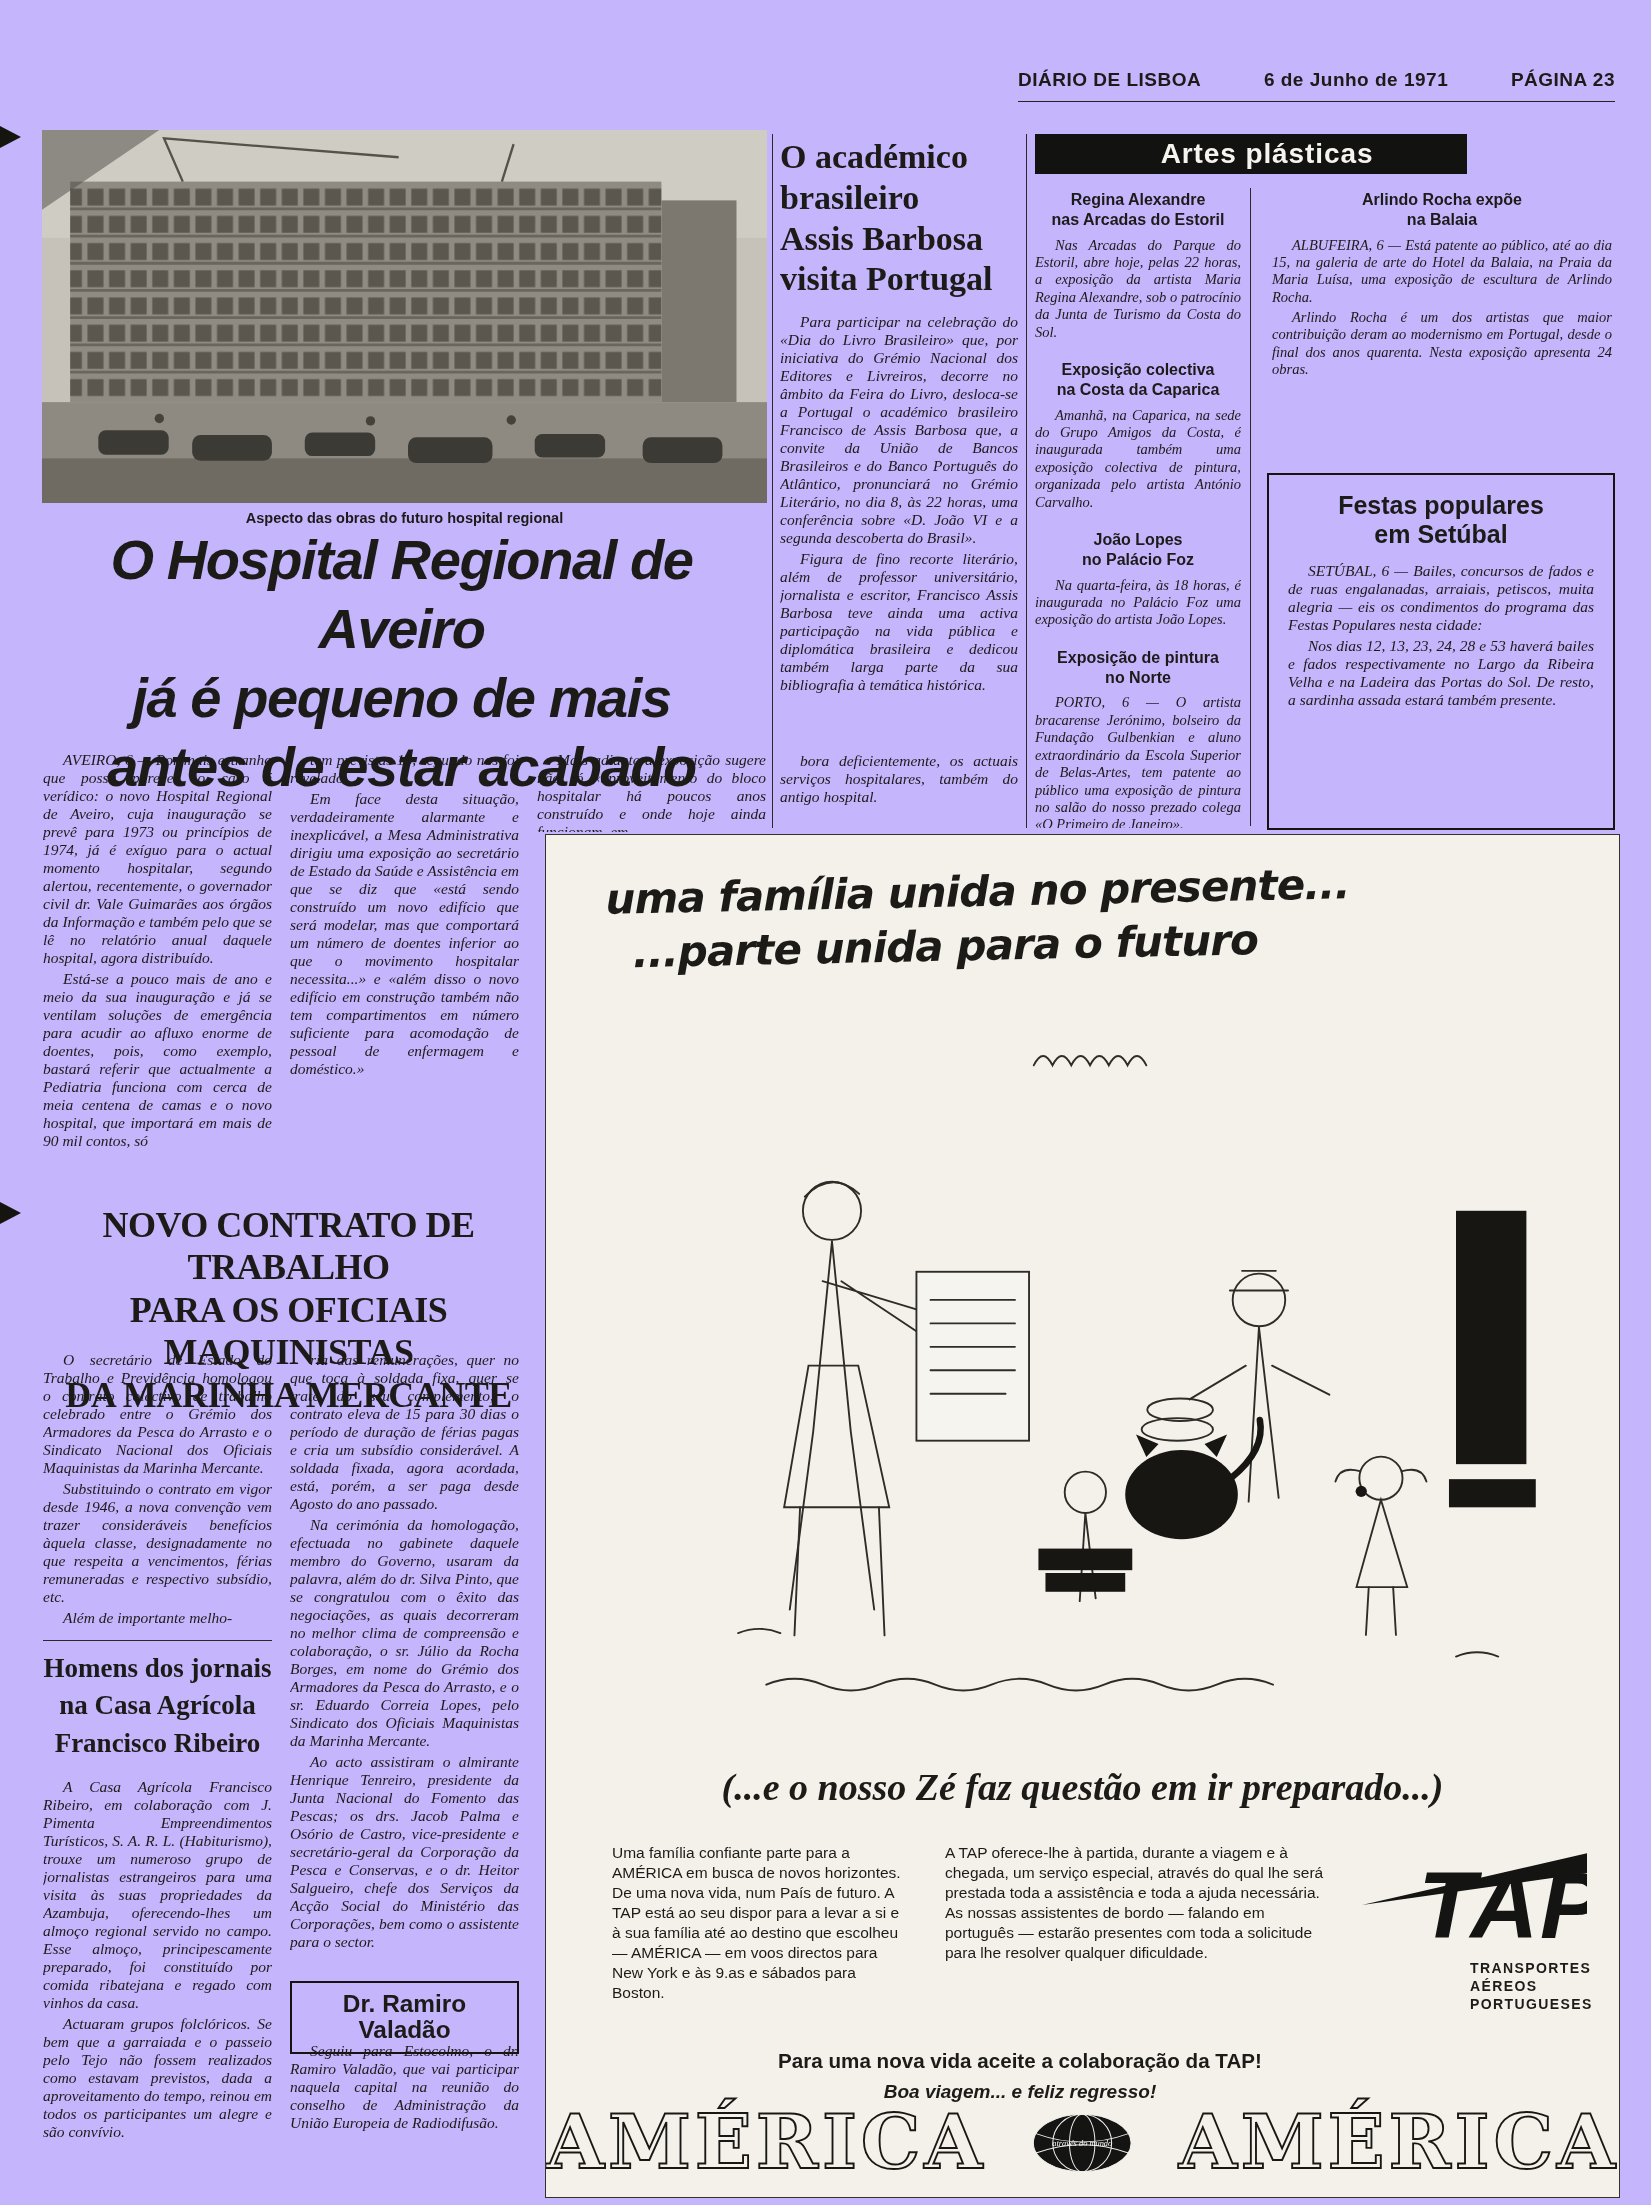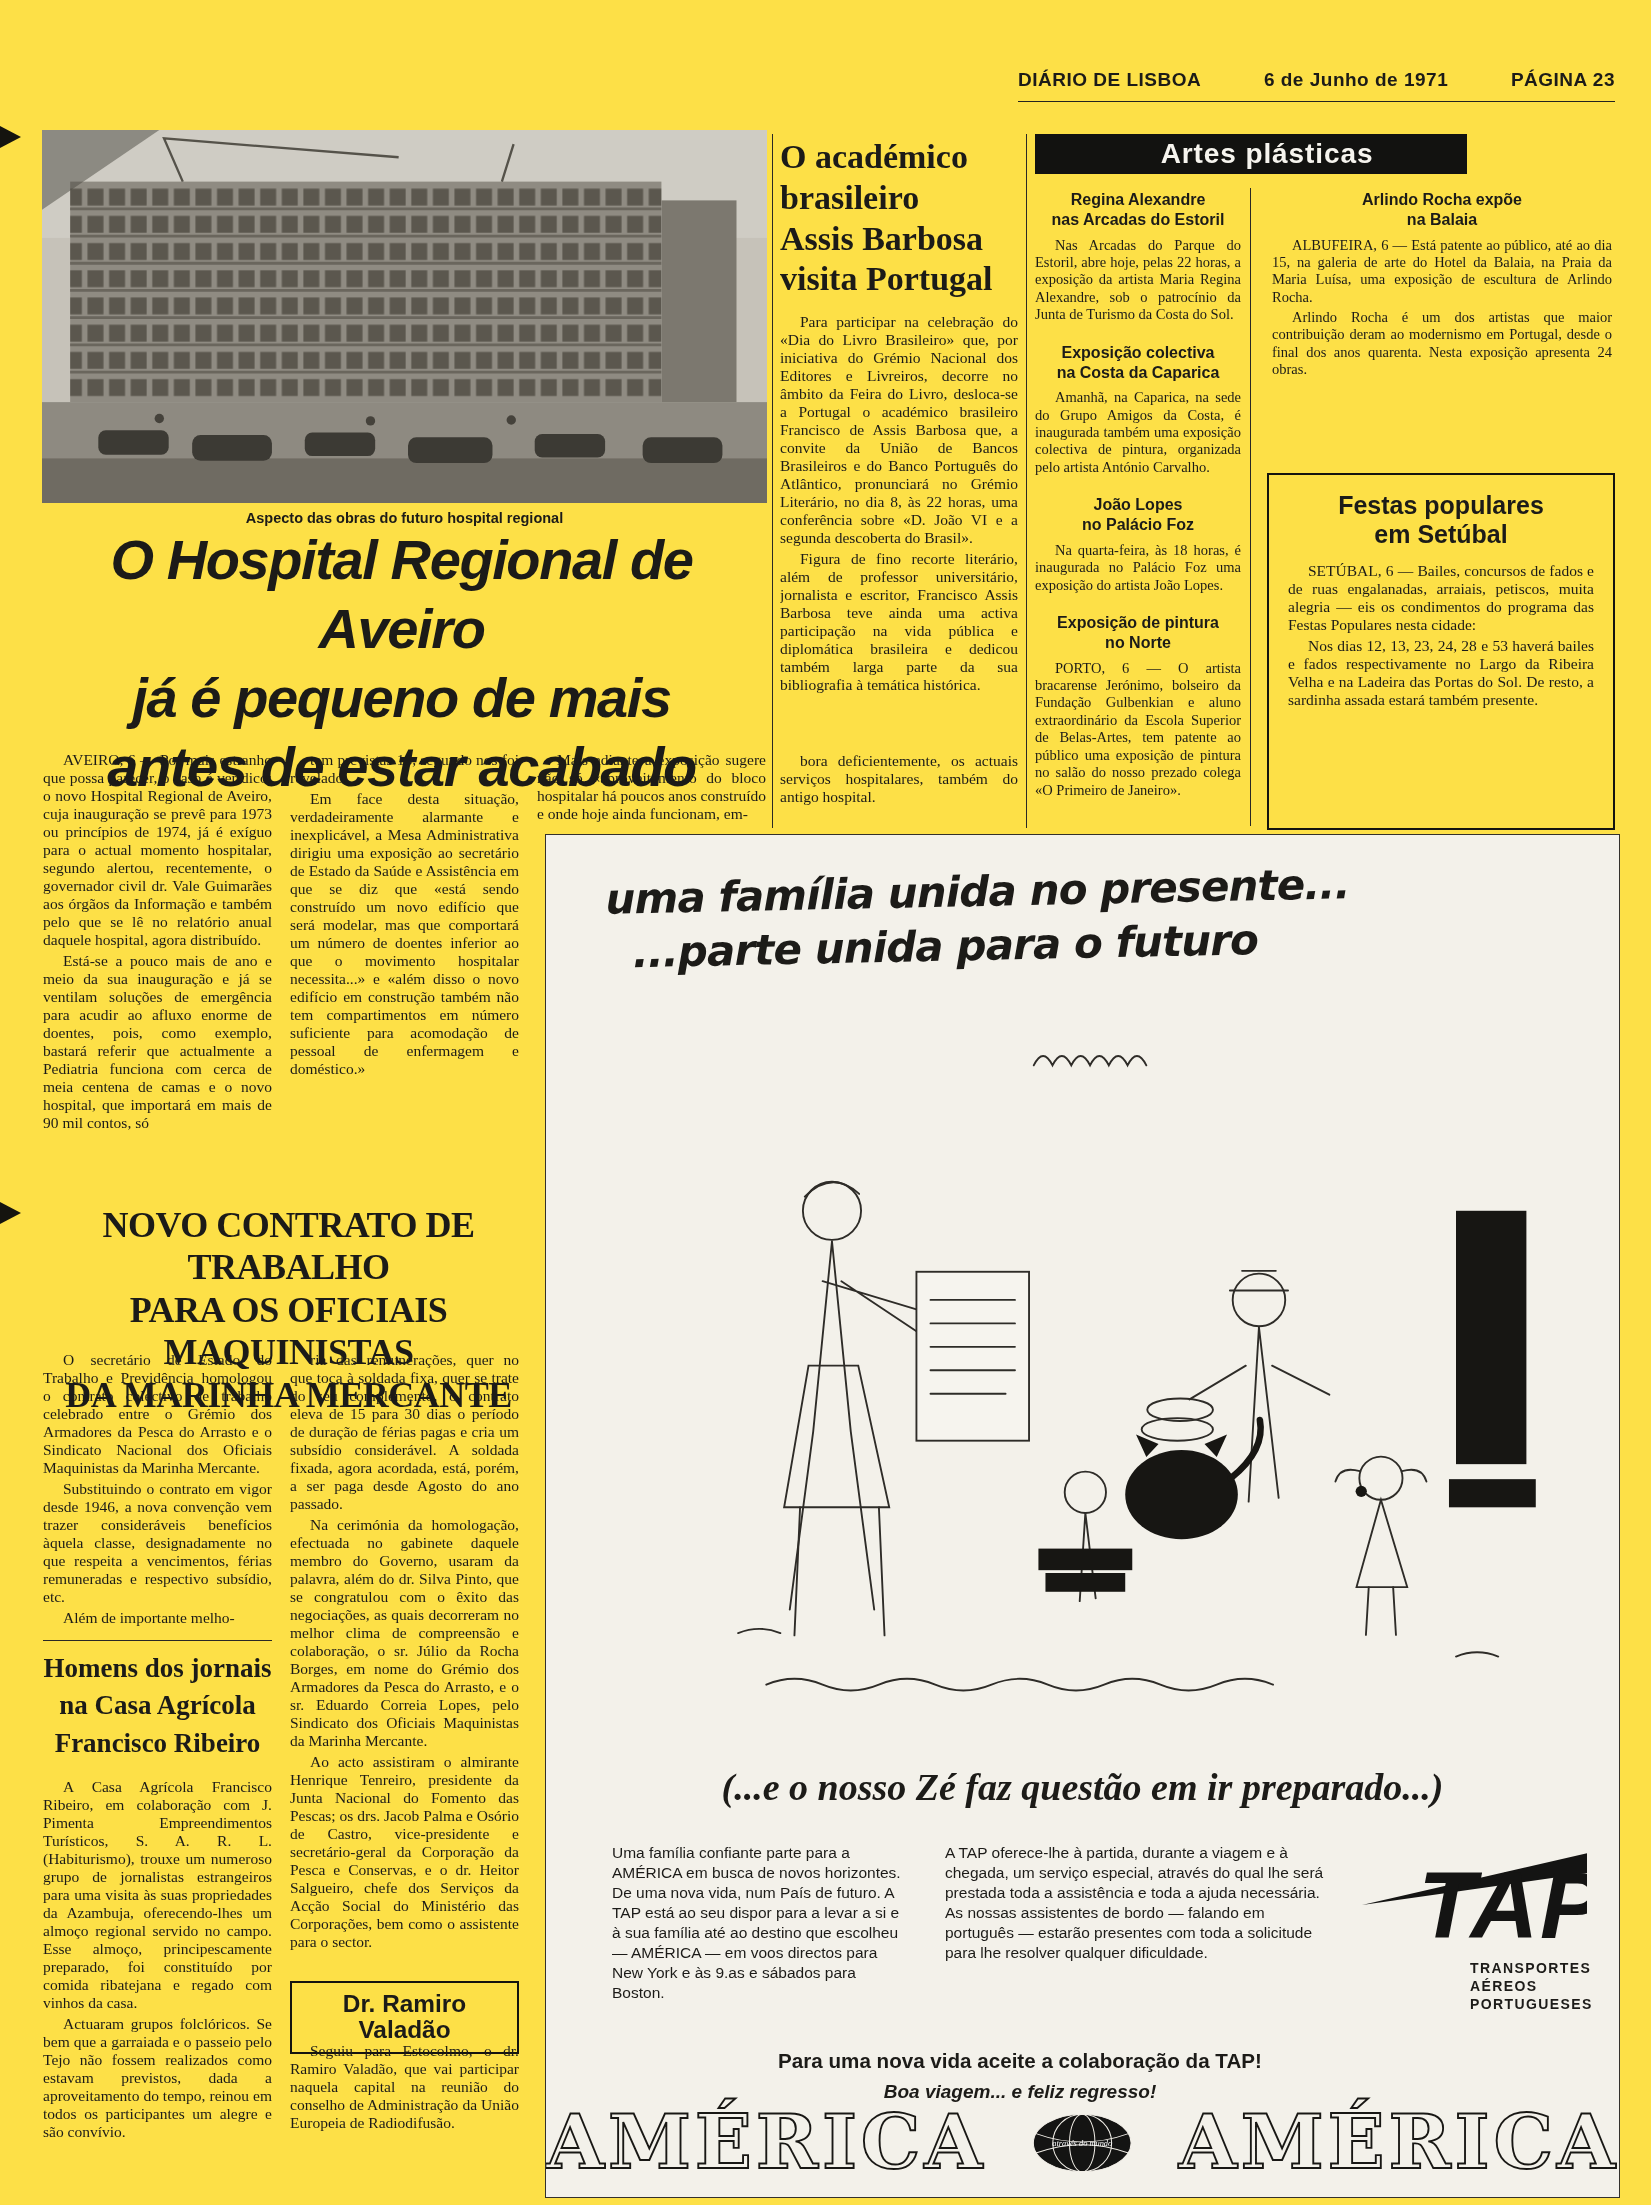--- a/index.html
+++ b/index.html
@@ -1,20 +1,20 @@
 <!DOCTYPE html>
 <html style="font-size:7.5px"><head>
 <meta charset="utf-8">
 <style>
   html,body{margin:0;padding:0;background:#d9d6cf;}
-  .page{position:relative;width:1652px;height:2205px;background:#fde047;color:#1c1b18;
+  .page{position:relative;width:1652px;height:2205px;background:#c4b5fd;color:#1c1b18;
         font-family:"Liberation Serif",serif;overflow:hidden;}
 
   
-  .bodytext p{margin:0 0 2.8px;text-indent:20px;text-align:justify;font-size:15.5px;line-height:18px;}
+  .bodytext p{margin:0 0 2.8px;text-indent:20px;text-align:justify;font-size:15.5px;line-height:18px;font-style:italic;}
   .bodytext.small p{font-size:14.5px;line-height:17.4px;}
   .it p{}
 
   
   .regmark{position:absolute;left:0;width:0;height:0;border-top:11.3px solid transparent;
            border-bottom:11.3px solid transparent;border-left:21.6px solid #15140f;}
   #regmark1{top:126px;} #regmark2{top:1202px;}
 
   
   #masthead{position:absolute;left:1018px;top:70px;width:597px;display:flex;justify-content:space-between;

